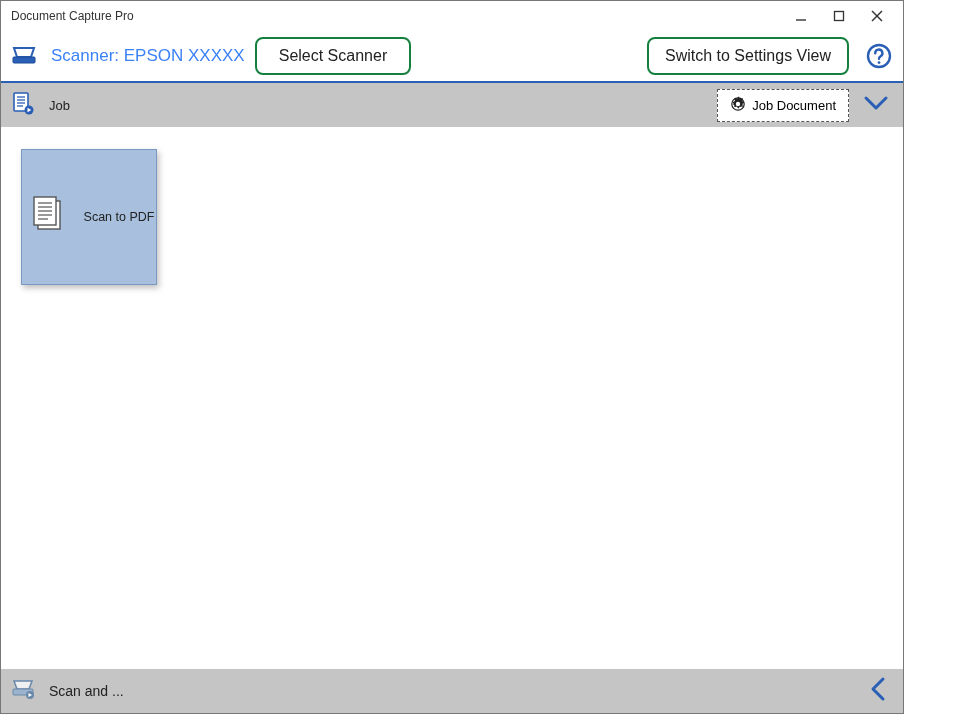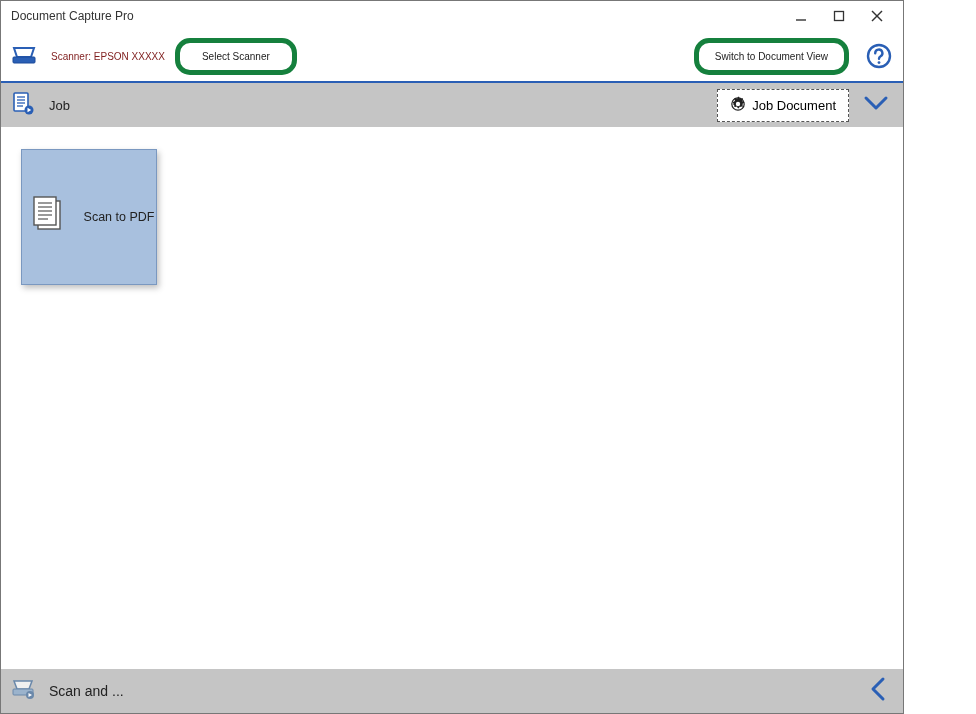--- a/index.html
+++ b/index.html
@@ -8,22 +8,22 @@
 
   
   .titlebar { height: 30px; display: flex; align-items: center; padding: 0 8px 0 10px; background: #fff; }
   .titlebar .title { font-size: 12px; color: #333; }
   .titlebar .spacer { flex: 1; }
   .winbtn { width: 36px; height: 26px; display: flex; align-items: center; justify-content: center; font-size: 14px; color: #333; margin-left: 2px; }
 
   
   .toolbar { height: 50px; display: flex; align-items: center; padding: 0 10px; gap: 10px; background: #fff; }
   .scanner-icon svg { display: block; }
-  .scanner-label { font-size: 10px; color: #7f1d1d; margin-left: 4px; }
-  .btn { background: #fff; border: 5px solid #15803d; border-radius: 15px; padding: 8px 16px; font-size: 10px; color: #222; cursor: pointer; }
+  .scanner-label { font-size: 17px; color: #3b82f6; margin-left: 4px; }
+  .btn { background: #fff; border: 2px solid #15803d; border-radius: 8px; padding: 8px 16px; font-size: 16px; color: #222; cursor: pointer; }
   .btn.wide { padding: 8px 22px; }
   .toolbar .spacer { flex: 1; }
   .help-icon { width: 28px; height: 28px; display: flex; align-items: center; justify-content: center; margin-left: 6px; cursor: pointer; }
 
   
   .blue-sep { height: 2px; background: #2a5fb5; }
 
   
   .section-bar { height: 44px; background: #c5c5c5; display: flex; align-items: center; padding: 0 10px; gap: 10px; }
   .section-bar .section-title { font-size: 13px; color: #222; margin-left: 4px; }
@@ -73,21 +73,21 @@
       <svg width="26" height="22" viewBox="0 0 26 22">
         <path d="M3 3 L23 3 L20 12 L6 12 Z" fill="#fff" stroke="#2a5fb5" stroke-width="2"></path>
         <rect x="2" y="12" width="22" height="6" rx="1" fill="#2a5fb5" stroke="#1a4a9a" stroke-width="1"></rect>
       </svg>
     </span>
     <span class="scanner-label">
       <span>Scanner: </span><span>EPSON XXXXX</span>
     </span>
     <button class="btn wide">Select Scanner</button>
     <div class="spacer"></div>
-    <button class="btn">Switch to Document View</button>
+    <button class="btn">Switch to Settings View</button>
     <div class="help-icon">
       <svg width="26" height="26" viewBox="0 0 26 26">
         <circle cx="13" cy="13" r="11" fill="none" stroke="#2a5fb5" stroke-width="2.4"></circle>
         <path d="M9.2 10.2 a3.6 3.6 0 1 1 5.4 3.1 c-1.2 .7 -1.6 1.1 -1.6 2.5" fill="none" stroke="#2a5fb5" stroke-width="2.4" stroke-linecap="round"></path>
         <circle cx="13" cy="19.6" r="1.4" fill="#2a5fb5"></circle>
       </svg>
     </div>
   </div>
 
   <div class="blue-sep"></div>

